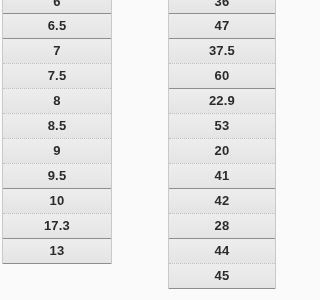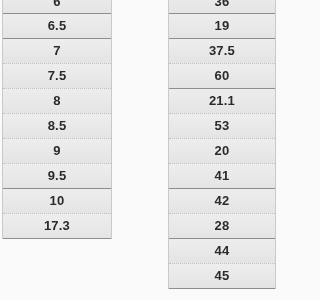--- a/index.html
+++ b/index.html
@@ -99,37 +99,40 @@
       </div>
       <div class="size-row rule-solid">
         <span>9.5</span>
       </div>
       <div class="size-row rule-dotted">
         <span>10</span>
       </div>
       <div class="size-row rule-solid">
         <span>17.3</span>
       </div>
+      <div class="size-row rule-solid">
+        <span>13</span>
+      </div>
     </div>
 
   <div class="size-table" id="eu-size-table">
       <div class="size-row rule-solid rule-top-solid">
         <span>36</span>
       </div>
       <div class="size-row rule-solid">
-        <span>19</span>
+        <span>47</span>
       </div>
       <div class="size-row rule-dotted">
         <span>37.5</span>
       </div>
       <div class="size-row rule-solid">
         <span>60</span>
       </div>
       <div class="size-row rule-dotted">
-        <span>21.1</span>
+        <span>22.9</span>
       </div>
       <div class="size-row rule-dotted">
         <span>53</span>
       </div>
       <div class="size-row rule-dotted">
         <span>20</span>
       </div>
       <div class="size-row rule-solid">
         <span>41</span>
       </div>

